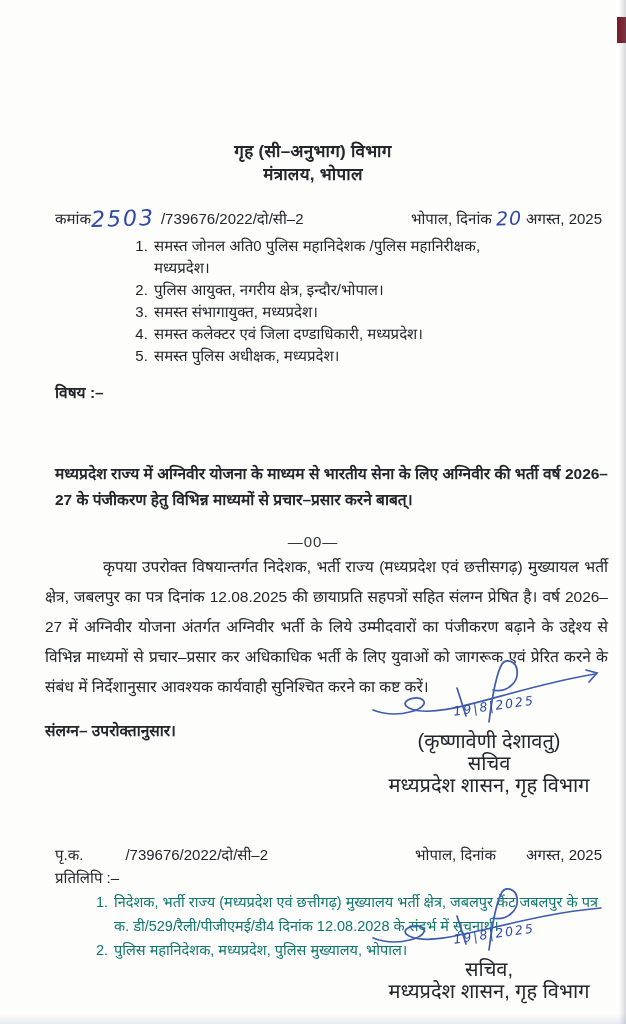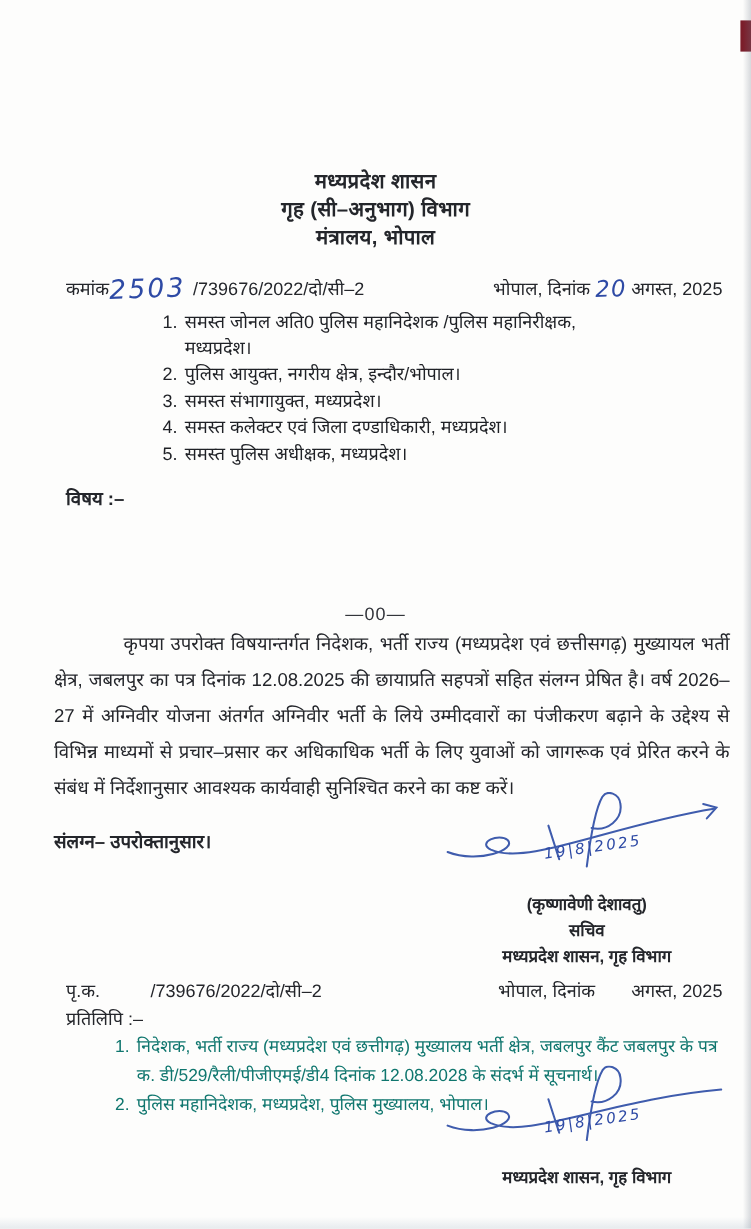--- a/index.html
+++ b/index.html
@@ -47,39 +47,38 @@
 
   .enclosure{margin:17px 0 0 45px;font-weight:bold;font-size:15.5px;}
 
   .sig-block{position:absolute;text-align:center;width:250px;}
   .sig1{top:660px;right:12px;}
   .sig2{top:888px;right:12px;}
   .sig-art{position:relative;width:240px;height:64px;margin:0 auto;}
   .sig-art svg{position:absolute;left:0;top:0;}
   .sig-date{position:absolute;left:84px;top:38px;font-family:"DejaVu Sans",sans-serif;
     font-style:italic;font-size:12.5px;color:#2e4aa5;transform:rotate(-8deg);letter-spacing:2px;}
-  .sig-lines{font-weight:bold;font-size:14px;line-height:22px;margin-top:18px;}
+  .sig-lines{font-weight:normal;font-size:20px;line-height:22px;margin-top:6px;}
 
   .endorse-row{margin-top:103px;}
   .endorse-num{margin-left:42px;}
   .gap{display:inline-block;width:30px;}
 
   .copy-label{padding-left:55px;font-size:15px;margin-top:3px;}
   ol.copies{margin:3px 0 0 0;padding-left:112px;width:498px;box-sizing:content-box;
     font-size:14.5px;line-height:24px;color:#0f766e;}
   ol.copies li{padding-left:2px;}
 </style>
 </head>
 <body>
 
 <div class="page">
   <div class="corner-mark"></div>
 
   <div class="header">
-    <div>मध्यप्रदेश शासन</div>
     <div>गृह (सी–अनुभाग) विभाग</div>
     <div>मंत्रालय, भोपाल</div>
   </div>
 
   <div class="row ref-row">
     <div>
       <span>कमांक</span><span class="hw hw-big">2503</span><span>/739676/2022/दो/सी–2</span>
     </div>
     <div>
       <span>भोपाल, दिनांक</span><span class="hw hw-day">20</span><span>अगस्त, 2025</span>
@@ -90,20 +89,21 @@
   <ol class="recipients">
     <li>समस्त जोनल अति0 पुलिस महानिदेशक /पुलिस महानिरीक्षक, मध्यप्रदेश।</li>
     <li>पुलिस आयुक्त, नगरीय क्षेत्र, इन्दौर/भोपाल।</li>
     <li>समस्त संभागायुक्त, मध्यप्रदेश।</li>
     <li>समस्त कलेक्टर एवं जिला दण्डाधिकारी, मध्यप्रदेश।</li>
     <li>समस्त पुलिस अधीक्षक, मध्यप्रदेश।</li>
   </ol>
 
   <div class="subject-row">
     <div class="subject-label">विषय :–</div>
+    <div class="subject-text">मध्यप्रदेश राज्य में अग्निवीर योजना के माध्यम से भारतीय सेना के लिए अग्निवीर की भर्ती वर्ष 2026–27 के पंजीकरण हेतु विभिन्न माध्यमों से प्रचार–प्रसार करने बाबत्।</div>
   </div>
 
   <div class="separator">—00—</div>
 
   <div class="body-par">कृपया उपरोक्त विषयान्तर्गत निदेशक, भर्ती राज्य (मध्यप्रदेश एवं छत्तीसगढ़) मुख्यायल भर्ती क्षेत्र, जबलपुर का पत्र दिनांक 12.08.2025 की छायाप्रति सहपत्रों सहित संलग्न प्रेषित है। वर्ष 2026–27 में अग्निवीर योजना अंतर्गत अग्निवीर भर्ती के लिये उम्मीदवारों का पंजीकरण बढ़ाने के उद्देश्य से विभिन्न माध्यमों से प्रचार–प्रसार कर अधिकाधिक भर्ती के लिए युवाओं को जागरूक एवं प्रेरित करने के संबंध में निर्देशानुसार आवश्यक कार्यवाही सुनिश्चित करने का कष्ट करें।</div>
 
   <div class="enclosure">संलग्न– उपरोक्तानुसार।</div>
 
   <div class="sig-block sig1">
     <div class="sig-art">
@@ -145,19 +145,20 @@
       <svg width="240" height="64" viewBox="0 0 240 64">
         <g fill="none" stroke="#3f5cad" stroke-width="1.7" stroke-linecap="round">
           <path d="M4,50 C30,60 62,48 54,40 C47,34 28,42 40,48 C70,62 140,28 232,20"></path>
           <path d="M120,62 C123,38 127,14 133,4 C137,-2 147,1 148,10 C150,23 137,33 124,30"></path>
           <path d="M88,28 L97,56"></path>
         </g>
       </svg>
       <span class="sig-date">19|8|2025</span>
     </div>
     <div class="sig-lines">
+      <div>सचिव,</div>
       <div>मध्यप्रदेश शासन, गृह विभाग</div>
     </div>
   </div>
 
   <div class="scan-right-shadow"></div>
   <div class="scan-bottom-tint"></div>
 </div>
 
 </body></html>

